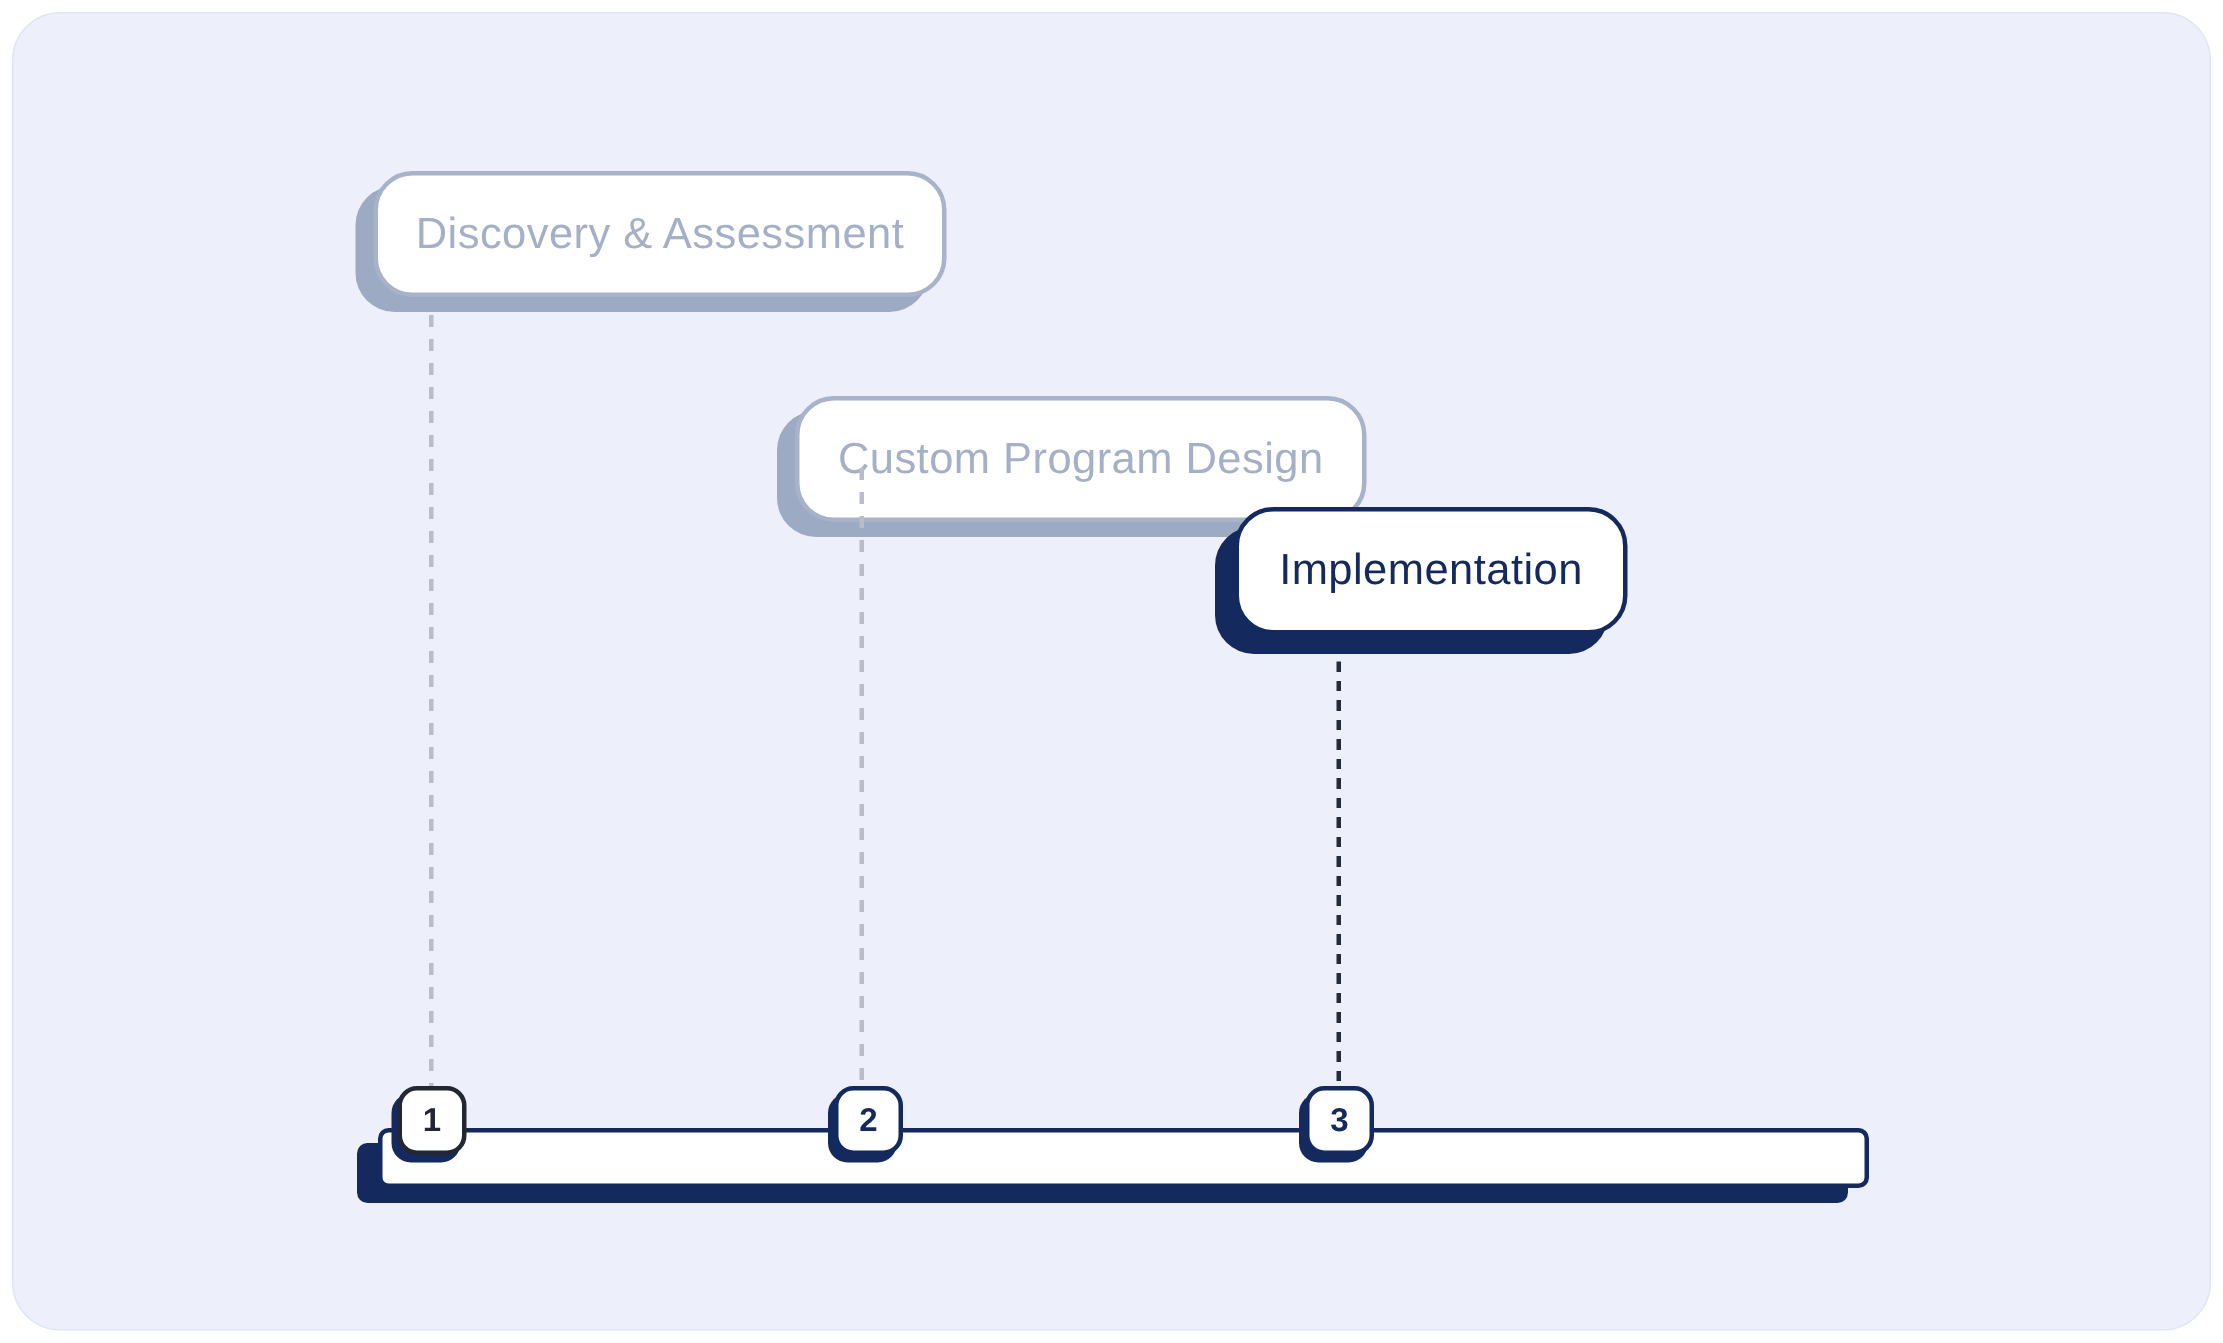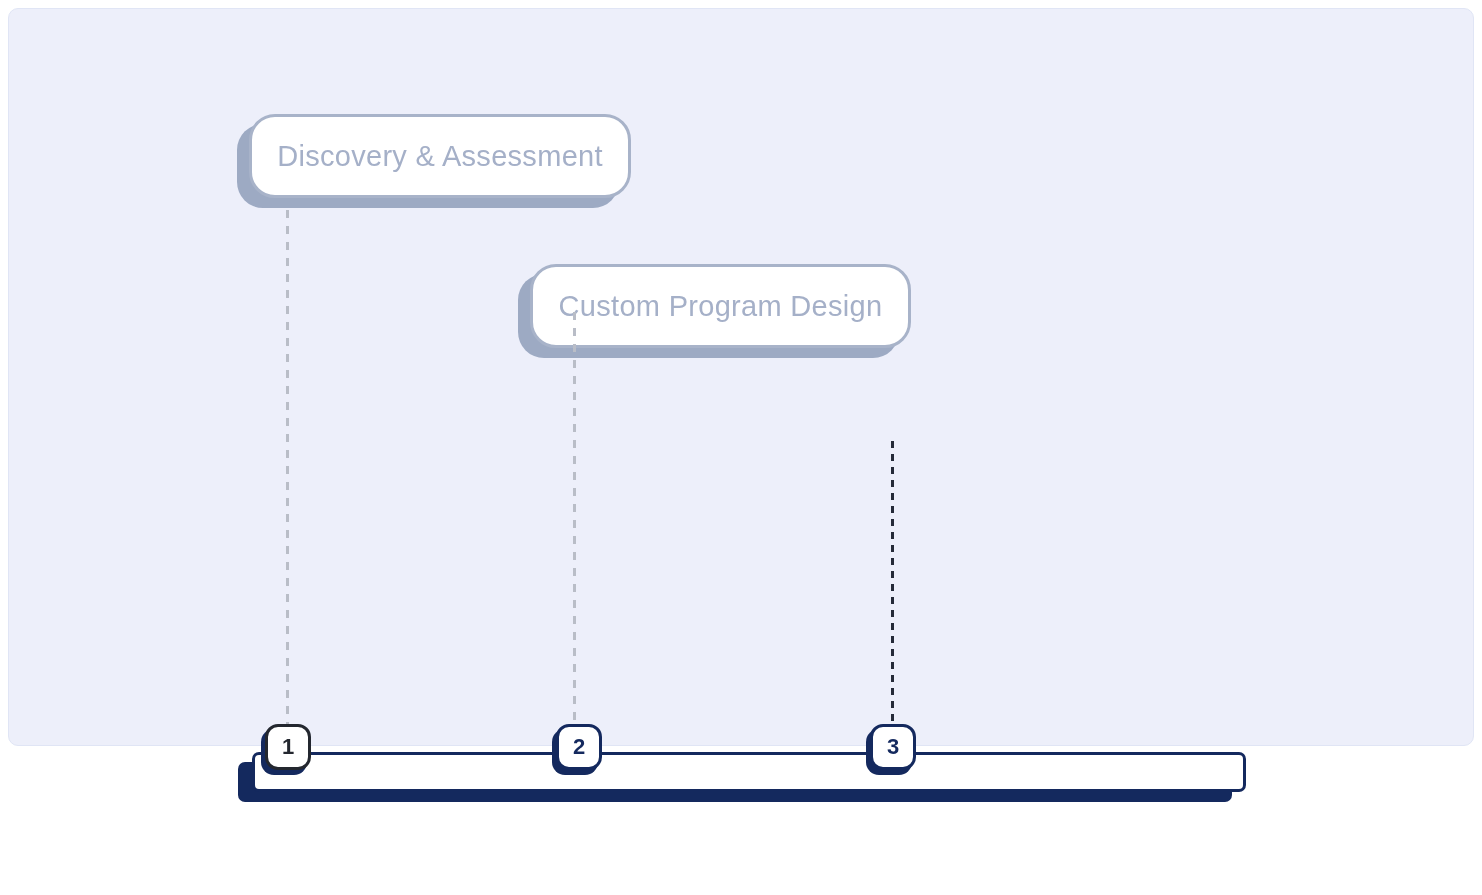--- a/index.html
+++ b/index.html
@@ -12,25 +12,25 @@
     height: 895px;
     background: var(--page-bg, #ffffff);
     font-family: "Liberation Sans", sans-serif;
     overflow: hidden;
   }
   .panel {
     position: absolute;
     left: 8px;
     top: 8px;
     width: 1466px;
-    height: 738px;
+    height: 879px;
     box-sizing: border-box;
     background: var(--panel-bg, #edeffa);
     border: 1px solid #e0e5f5;
-    border-radius: 10px;
+    border-radius: 32px;
   }
   .card {
     position: absolute;
     box-sizing: border-box;
     display: flex;
     align-items: center;
     justify-content: center;
     background: var(--card-bg, #ffffff);
     border-radius: 26px;
     font-size: 29px;
@@ -117,20 +117,23 @@
 <div class="panel">
 
   <div class="card muted card-1">
     <span>Discovery &amp; Assessment</span>
   </div>
 
   <div class="card muted card-2">
     <span>Custom Program Design</span>
   </div>
 
+  <div class="card active card-3">
+    <span>Implementation</span>
+  </div>
 
   <div class="connector gray connector-1"></div>
   <div class="connector gray connector-2"></div>
   <div class="connector dark connector-3"></div>
 
   <div class="bar"></div>
 
   <div class="marker dark marker-1">
     <span>1</span>
   </div>

